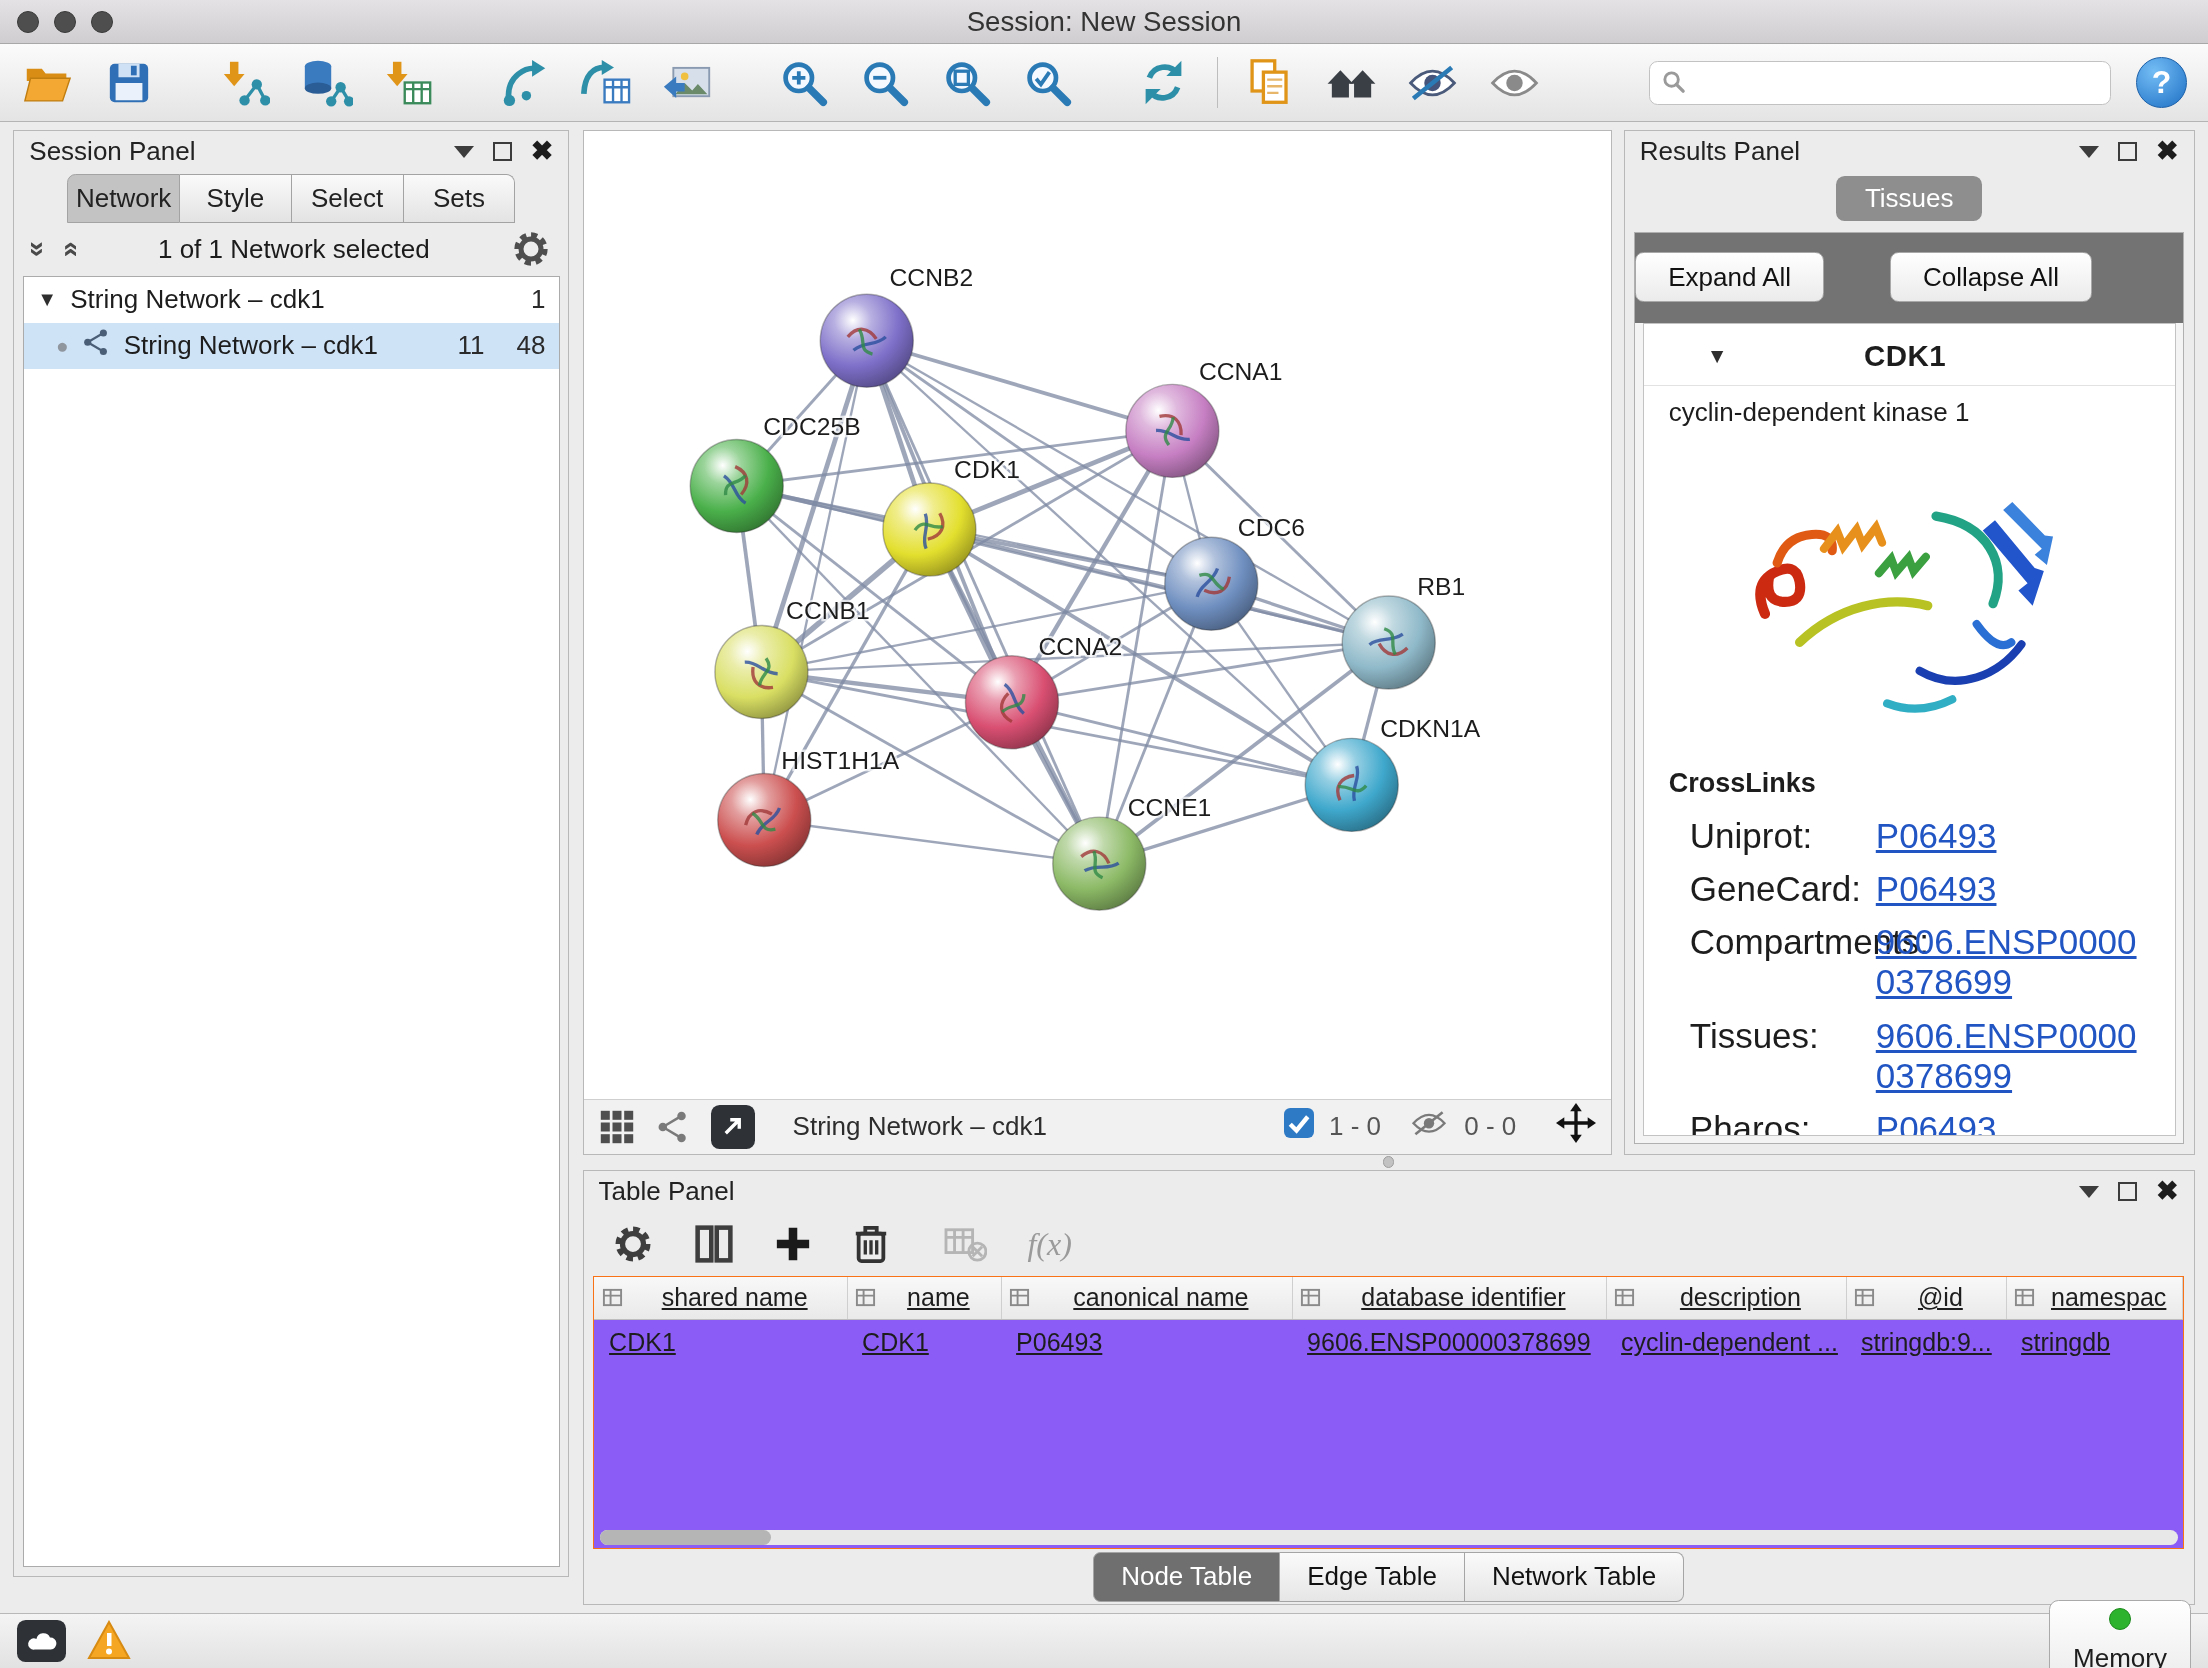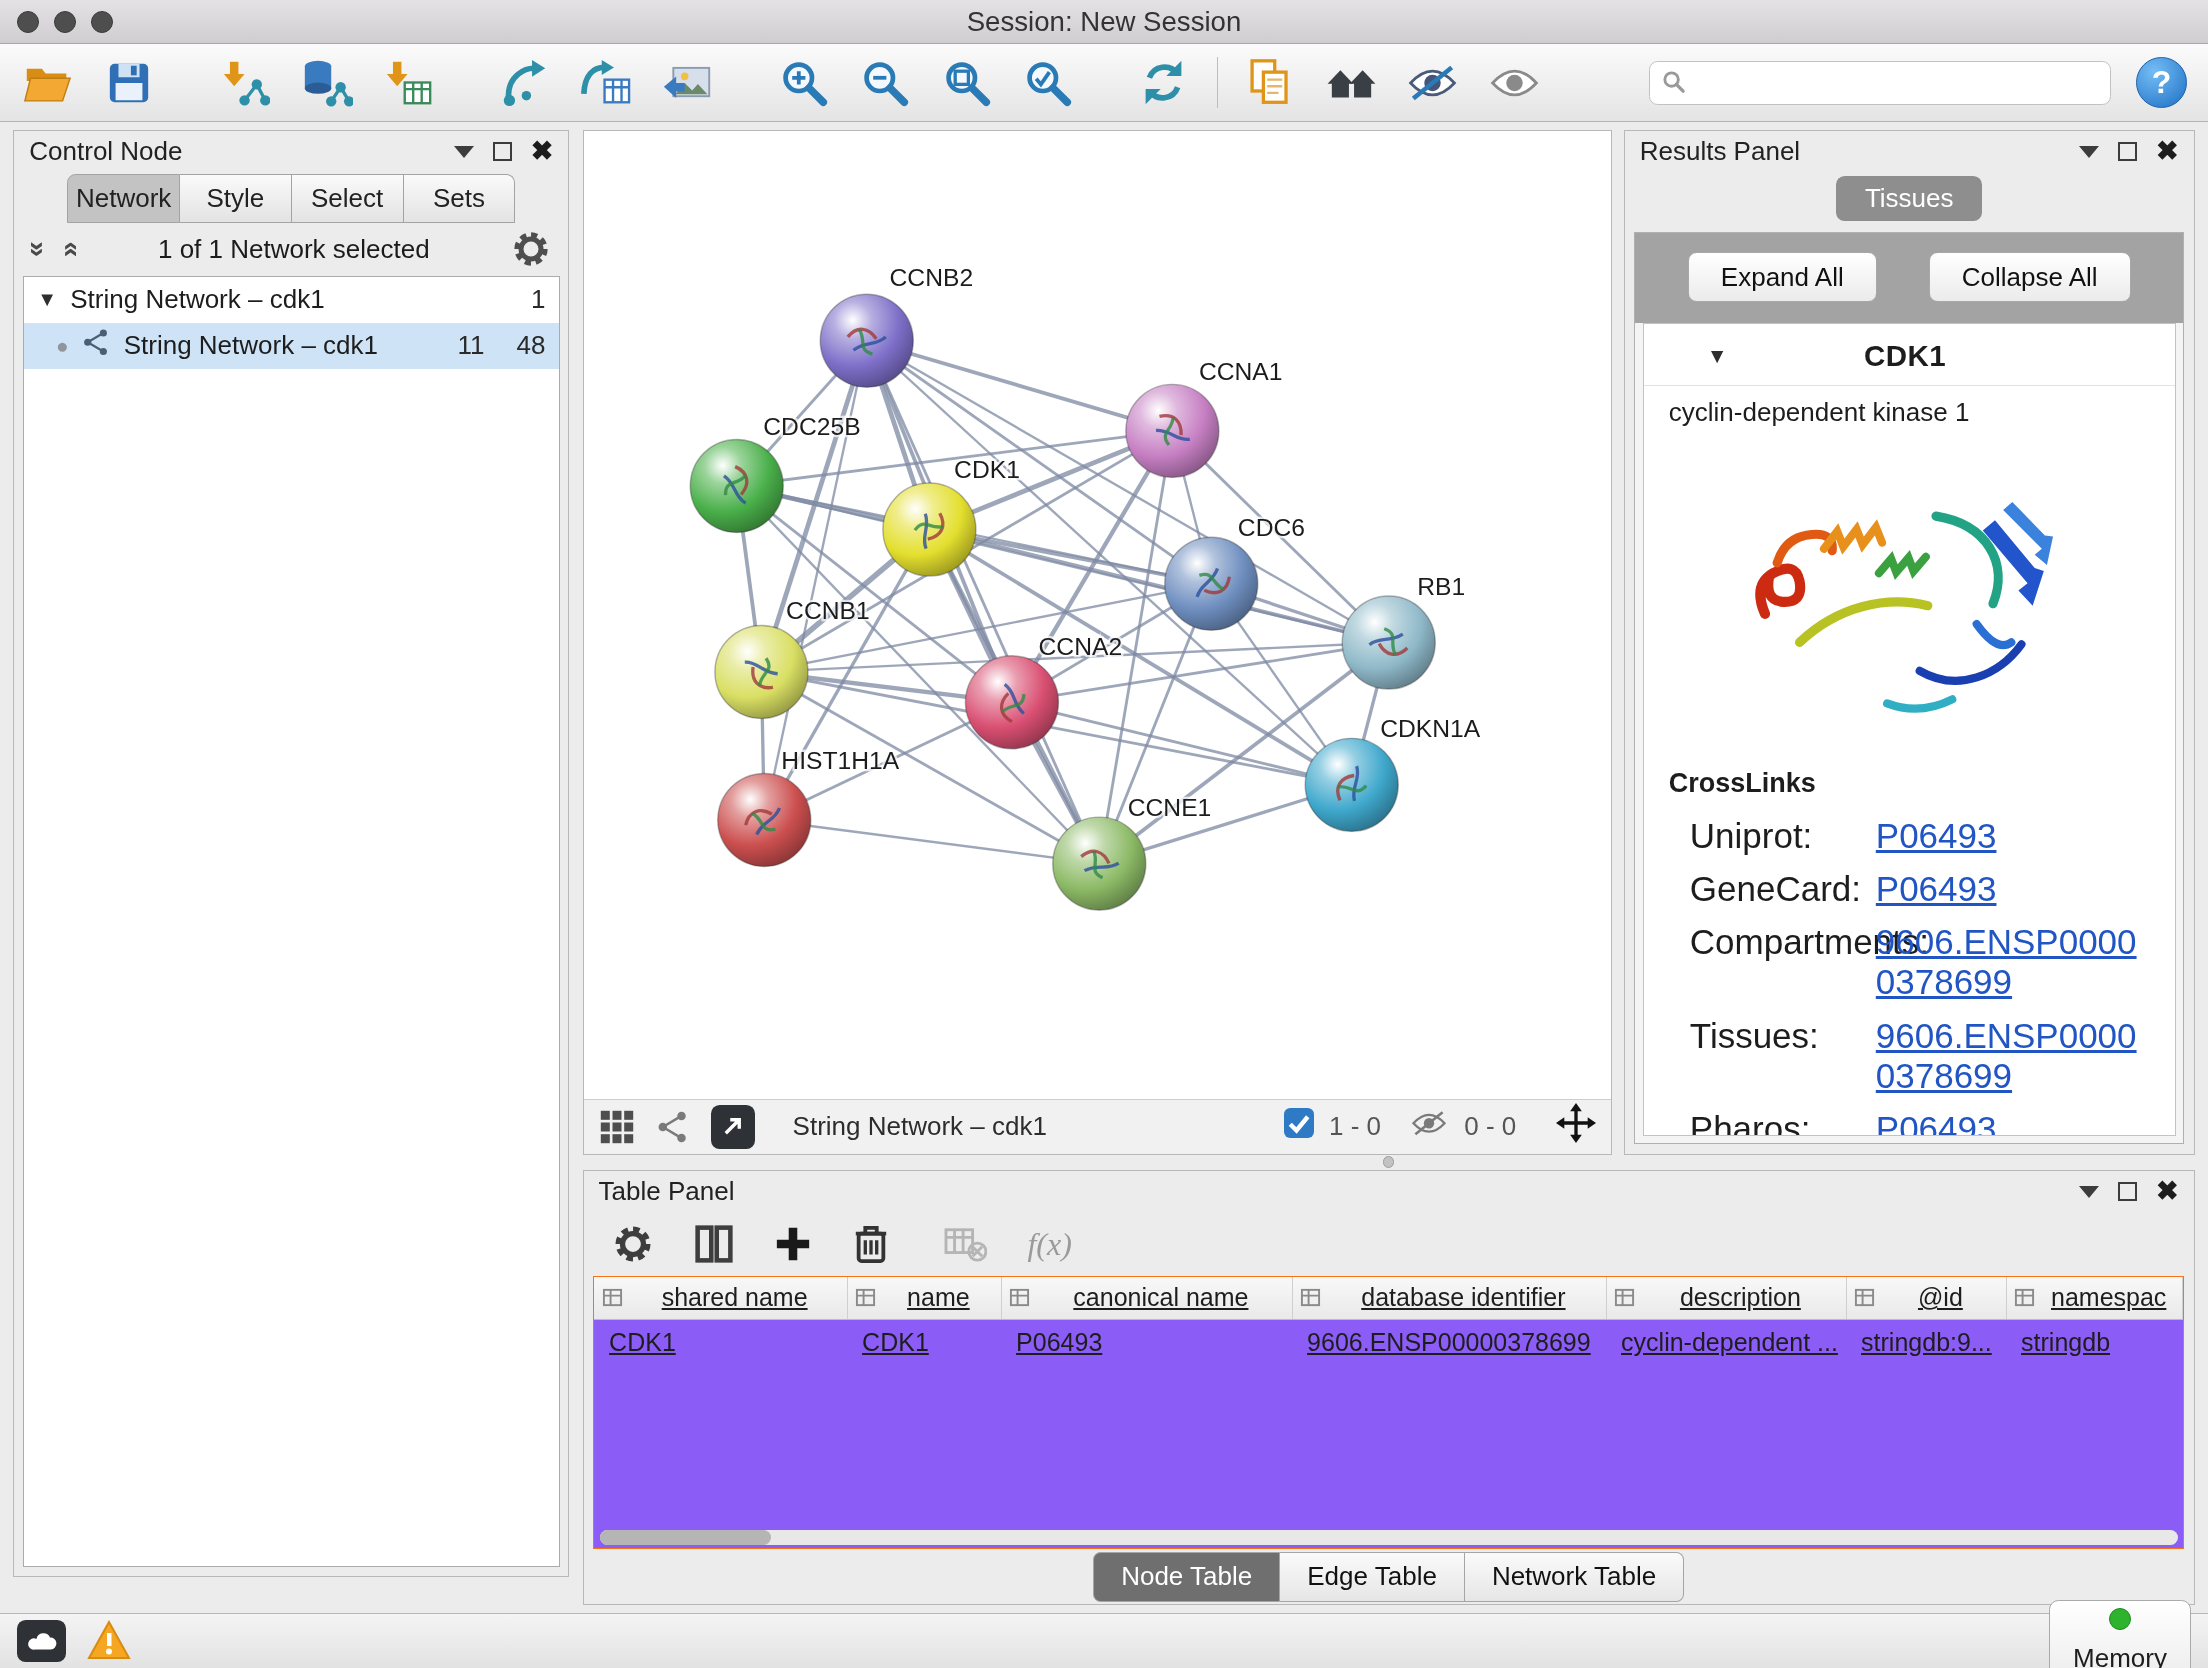--- a/index.html
+++ b/index.html
@@ -77,21 +77,21 @@
   .net-name { margin-left:17px; }
   .net-right { margin-left:auto; display:flex; align-items:center; gap:15px; color:#555; }
 
   .h-splitter { height:15px; flex:0 0 15px; display:flex; align-items:center; justify-content:center; }
   .h-splitter .dot { width:11.4px; height:11.4px; border-radius:50%; background:#c2c2c2; border:1px solid #9d9d9d; }
 
   
   .results-panel { width:571px; flex:0 0 571px; background:#ececec; border:1px solid #b8b8b8; display:flex; flex-direction:column; }
   .string-tab { align-self:center; background:#8e8e8e; color:#fff; font-size:26px; padding:6.7px 28.5px; border-radius:8.6px; margin:3.8px 0 11.4px; }
   .results-box { flex:1; margin:0 9.5px 9.5px; border:1px solid #b0b0b0; background:#f4f4f4; display:flex; flex-direction:column; min-height:0; }
-  .expand-row { display:flex; justify-content:center; gap:52px; padding:19px 0 21px; background:#a3a3a3; }
+  .expand-row { display:flex; gap:66px; padding:19px 0 21px; background:#737373; }
   .btn { background:linear-gradient(#ffffff,#ebebeb); border:1px solid #a8a8a8; border-radius:8.6px; font-size:26px; padding:8.6px 32px; color:#111; }
   .gene-box { flex:1; margin:0 7.6px 7.6px; background:#fff; border:1px solid #c3c3c3; overflow:hidden; display:flex; flex-direction:column; }
   .gene-header { display:flex; align-items:center; padding:15px 25px 11.4px; border-bottom:1px solid #e2e2e2; }
   .gene-header .tri { font-size:21px; color:#2e2e2e; margin-left:38px; }
   .gene-name { flex:1; text-align:center; font-size:29.5px; font-weight:bold; letter-spacing:0.5px; padding-right:67px; }
   .gene-desc { font-size:26px; padding:11.4px 25px 5.7px; }
   .ribbon-wrap { display:flex; justify-content:center; padding:17px 0 7.6px; }
   .crosslinks-title { font-size:27px; font-weight:bold; padding:25px 25px 9.5px; }
   .xl-row { display:flex; font-size:35px; padding:6.7px 25px 6.7px 46px; }
   .xl-label { width:186px; flex:0 0 186px; }
@@ -296,21 +296,21 @@
       </span>
       <input type="text" placeholder="" style="">
     </div>
     <div class="help-btn">?</div>
   </div>
 
   <div class="main">
 
     <div class="control-panel">
       <div class="panel-header">
-        <span>Control Node</span>
+        <span>Session Panel</span>
         <span class="spacer"></span>
         <span class="win-btns">
           <span class="tri-down"></span>
           <span class="max-btn"></span>
           <span class="close-btn">✖</span>
         </span>
       </div>
       <div class="cp-tabs">
         <div class="cp-tab active">Network</div>
         <div class="cp-tab">Style</div>

